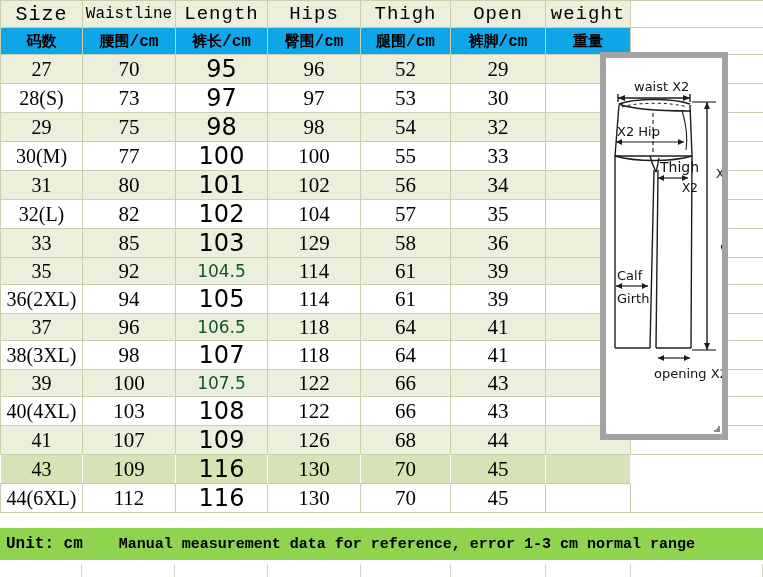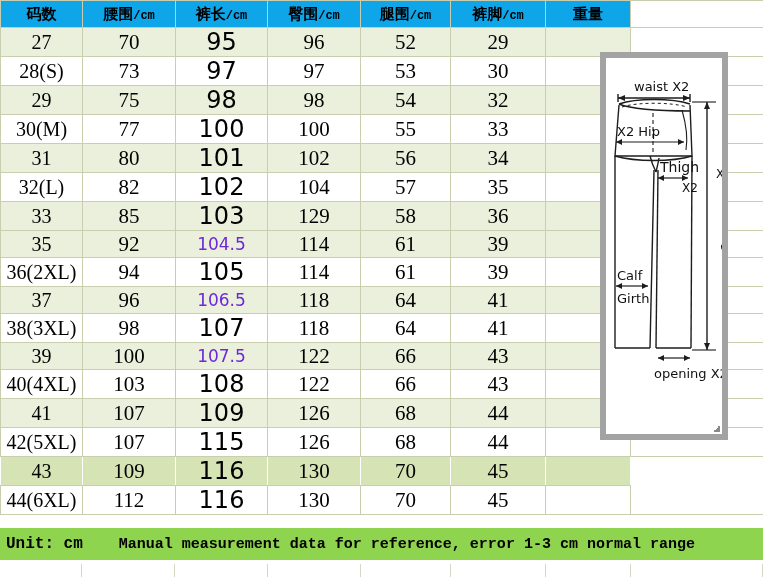--- a/index.html
+++ b/index.html
@@ -79,38 +79,38 @@
   
   .hdr2 td {
     height: 26px;
     background: #0ea5e9;
     font-family: "DejaVu Sans", sans-serif;
     font-size: 15px;
     font-weight: bold;
   }
   .hdr2 td .unit {
     font-family: "Liberation Mono", "DejaVu Sans Mono", monospace;
-    font-size: 12px;
+    font-size: 16px;
     font-weight: bold;
   }
 
   
   td.cell {
     font-family: "Liberation Serif", "DejaVu Serif", serif;
     font-size: 21px;
   }
   td.cell.sizecol { font-size: 20px; }
   
   td.cell.lencol {
     font-family: "DejaVu Sans", "Liberation Sans", sans-serif;
     font-size: 24px;
   }
   td.cell.lencol.frac {
     font-size: 17px;
-    color: #6d28d9;
+    color: #14532d;
   }
 
   
   tr.band td {
     background: #d6e3b5;
     border-left-color: transparent;
     border-right-color: transparent;
   }
   tr.band td.wt { background: #d6e3b5; }
   tr.band td.pad { background: #ffffff; border-color: transparent; }
@@ -205,20 +205,30 @@
           <col class="c-waist">
           <col class="c-len">
           <col class="c-hips">
         <col class="c-thigh">
           <col class="c-open">
           <col class="c-wt">
           <col class="c-pad">
       </colgroup>
       <tbody>
 
+        <tr class="hdr1">
+          <td class="sz">Size</td>
+          <td class="small">Waistline</td>
+          <td>Length</td>
+          <td>Hips</td>
+          <td>Thigh</td>
+          <td>Open</td>
+          <td>weight</td>
+          <td class="pad"></td>
+        </tr>
 
         <tr class="hdr2">
           <td><span>码数</span></td>
           <td><span>腰围</span><span class="unit">/cm</span></td>
           <td><span>裤长</span><span class="unit">/cm</span></td>
           <td><span>臀围</span><span class="unit">/cm</span></td>
           <td><span>腿围</span><span class="unit">/cm</span></td>
           <td><span>裤脚</span><span class="unit">/cm</span></td>
           <td><span>重量</span></td>
           <td class="pad"></td>
@@ -355,30 +365,20 @@
             <td class="pad"></td>
           </tr>
           <tr>
             <td class="cell sizecol bg-green">41</td>
             <td class="cell bg-green">107</td>
             <td class="cell lencol bg-green">109</td>
             <td class="cell bg-green">126</td>
             <td class="cell bg-green">68</td>
             <td class="cell bg-green">44</td>
             <td class="cell wt bg-green"></td>
-            <td class="pad"></td>
-          </tr>
-          <tr>
-            <td class="cell sizecol bg-white">42(5XL)</td>
-            <td class="cell bg-white">107</td>
-            <td class="cell lencol bg-white">115</td>
-            <td class="cell bg-white">126</td>
-            <td class="cell bg-white">68</td>
-            <td class="cell bg-white">44</td>
-            <td class="cell wt bg-white"></td>
             <td class="pad"></td>
           </tr>
           <tr class="band">
             <td class="cell sizecol">43</td>
             <td class="cell">109</td>
             <td class="cell lencol">116</td>
             <td class="cell">130</td>
             <td class="cell">70</td>
             <td class="cell">45</td>
             <td class="cell wt"></td>

